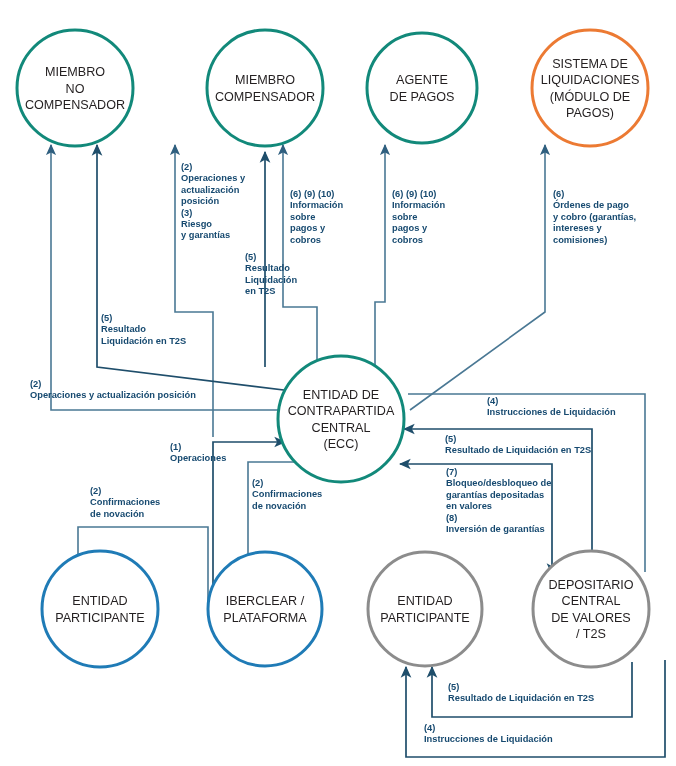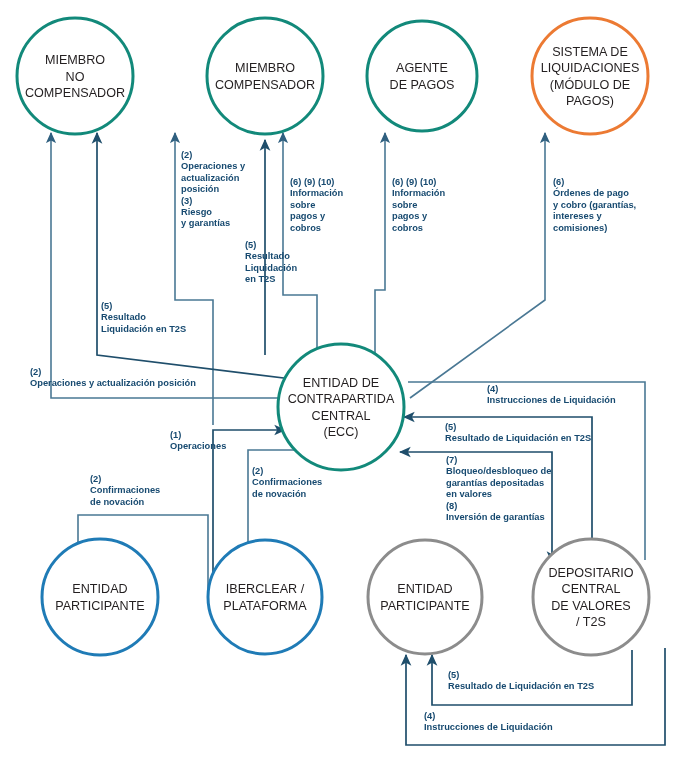--- a/index.html
+++ b/index.html
@@ -11,20 +11,21 @@
     width: 676px;
     height: 766px;
     font-family: "Liberation Sans", sans-serif;
     overflow: hidden;
   }
   #diagram-root {
     position: relative;
     width: 676px;
     height: 559px;
     background: #ffffff;
+    margin-top: 12px;
   }
   svg#flow-svg {
     display: block;
     width: 676px;
     height: 766px;
   }
 </style>
 </head>
 <body>
 

